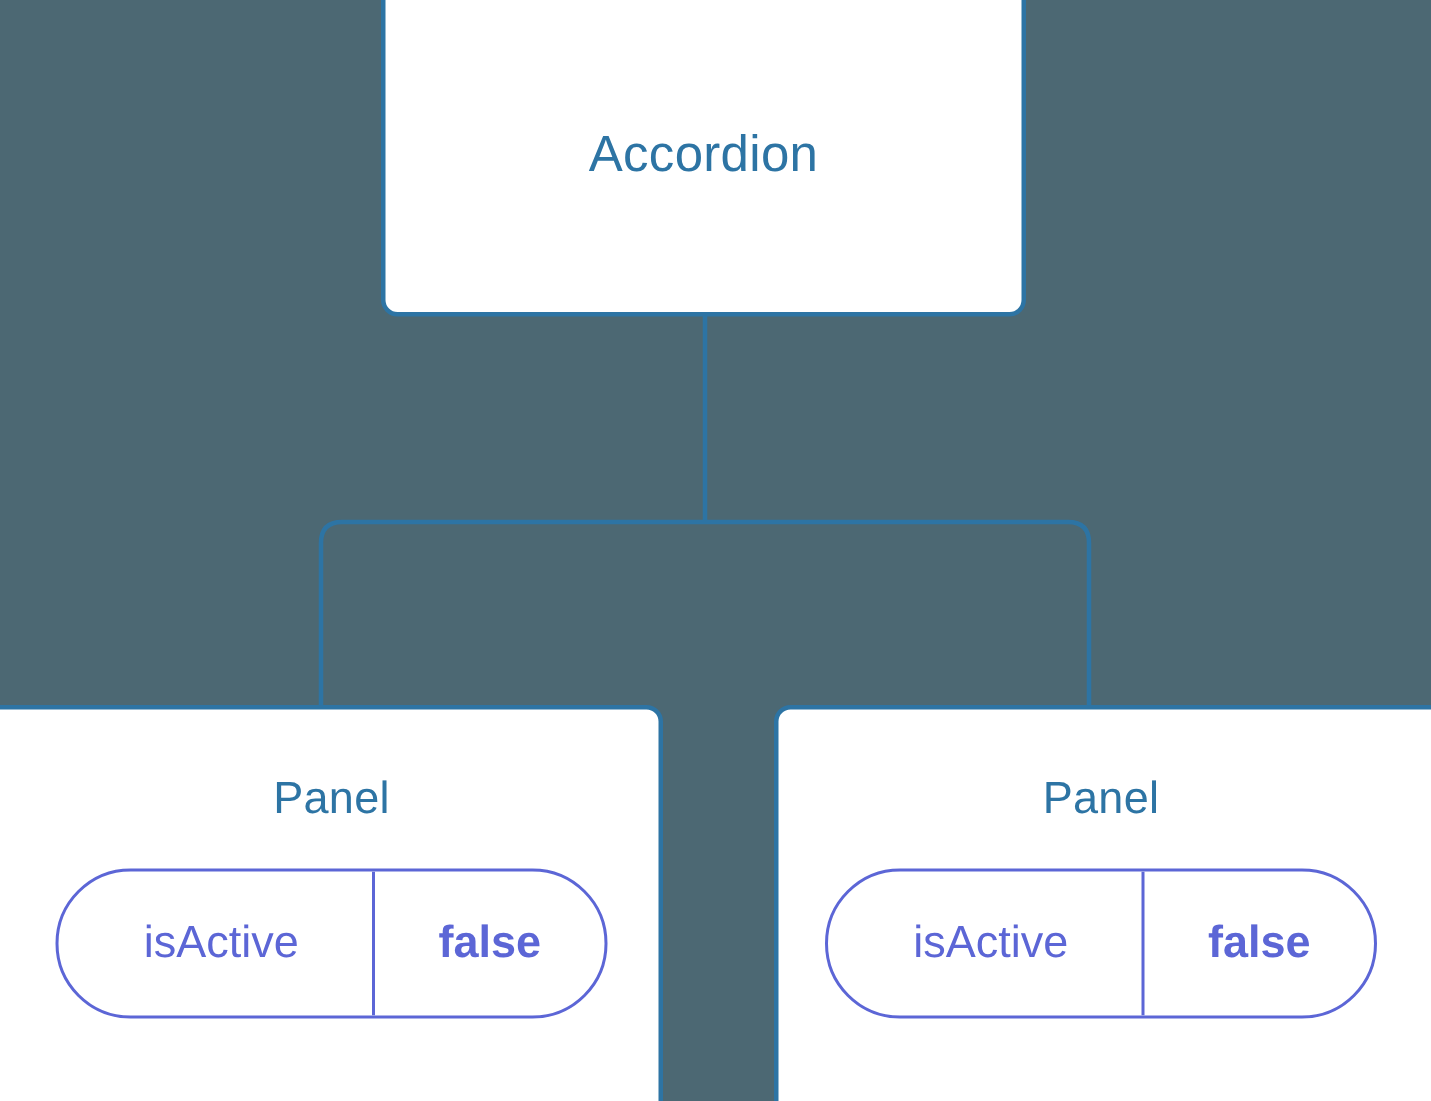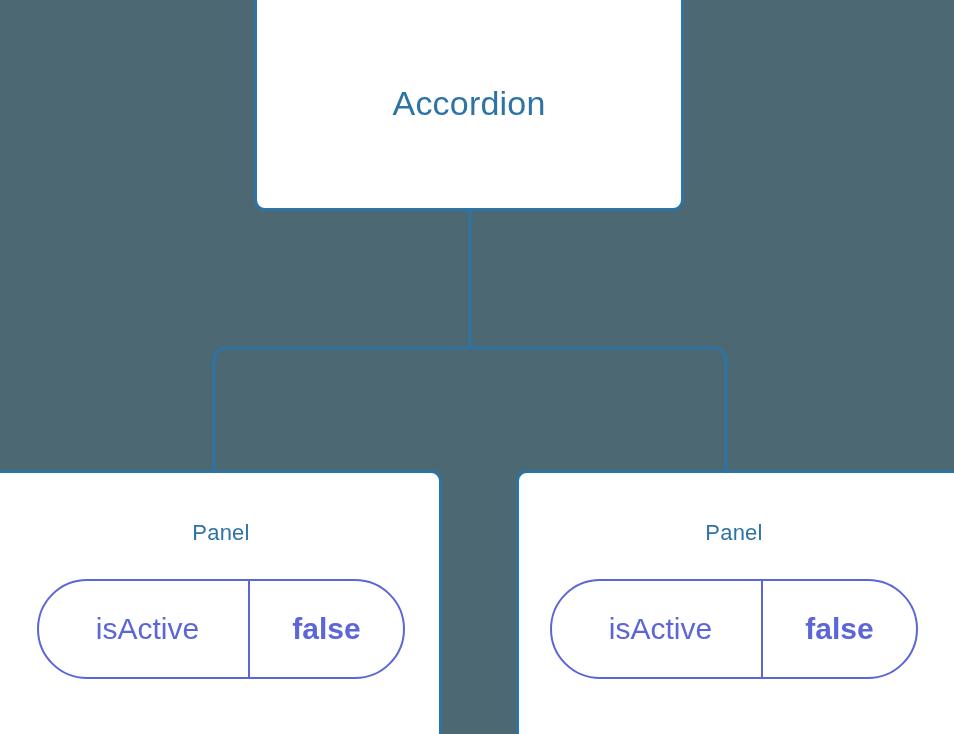--- a/index.html
+++ b/index.html
@@ -74,21 +74,21 @@
   }
   #node-panel-0 {
     left: -14px;
     width: 456px;
   }
   #node-panel-1 {
     left: 516px;
     width: 452px;
   }
   .node-panel .node-title {
-    font-size: 22px;
+    font-size: 30px;
     line-height: 36px;
   }
   
   #node-panel-0 .node-title { padding-left: 14px; }
   #node-panel-1 .node-title { padding-right: 16px; }
 
   
   .state-pill {
     display: flex;
     align-items: stretch;

